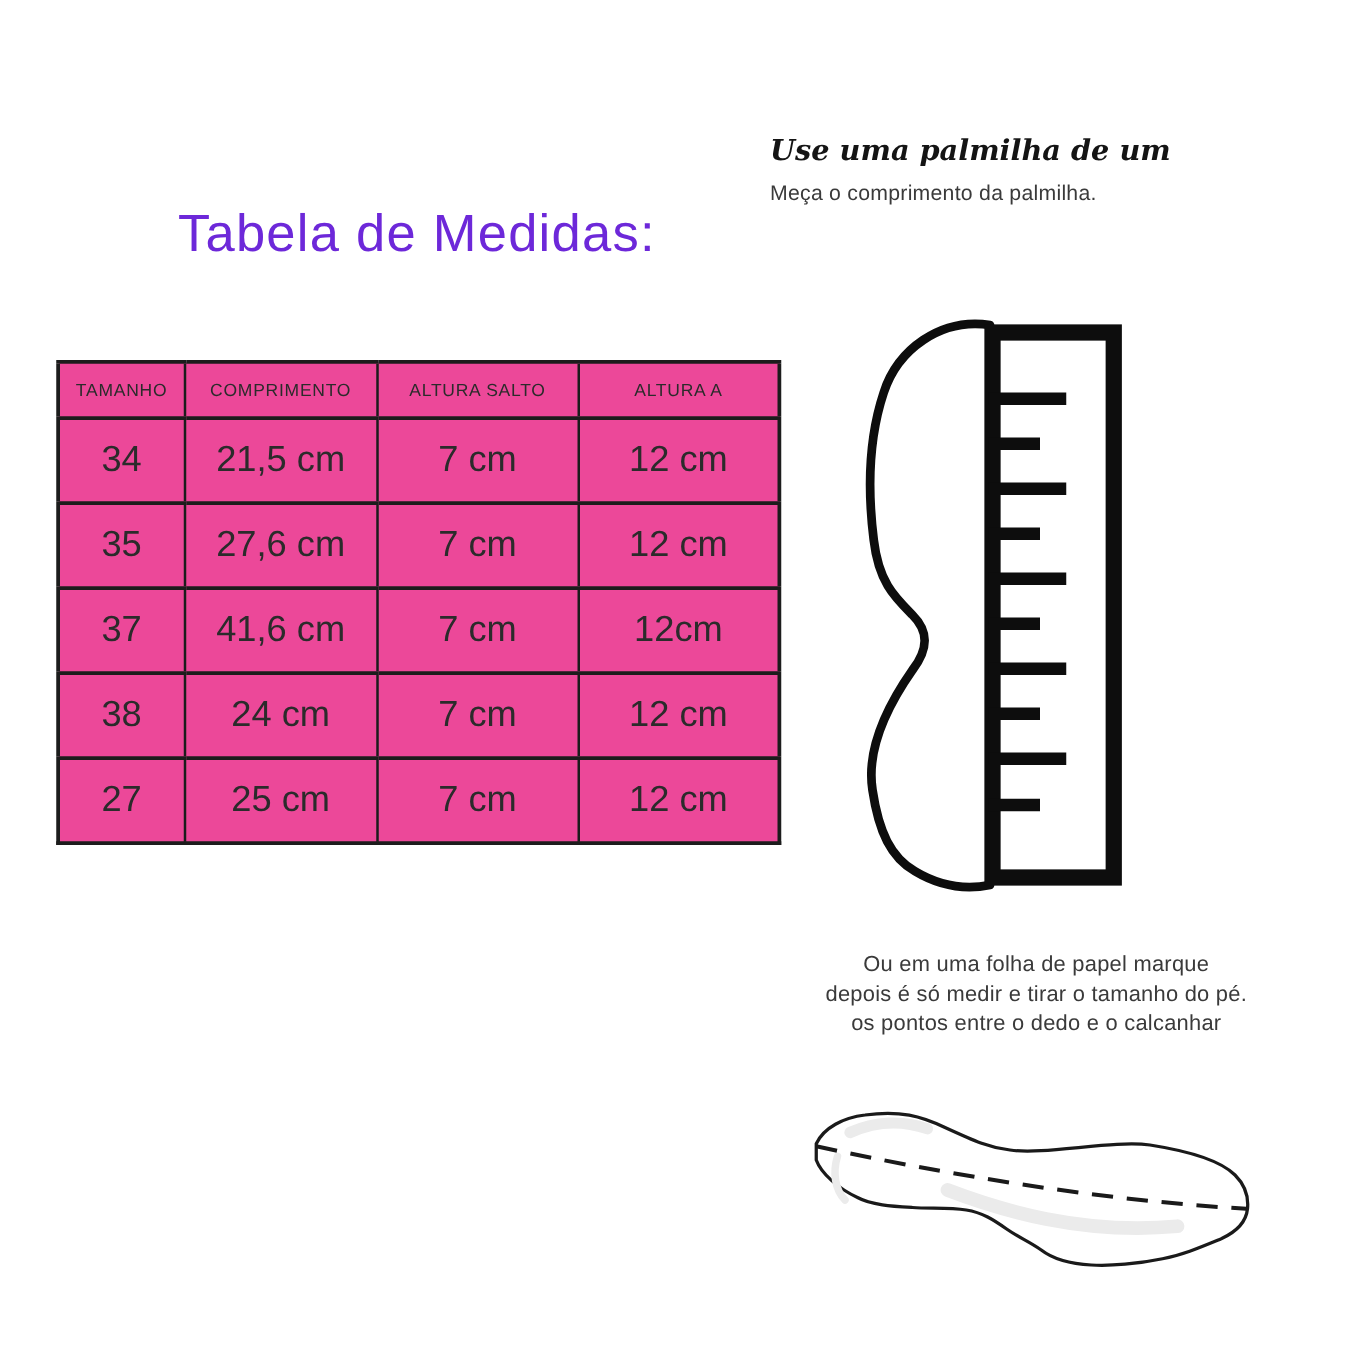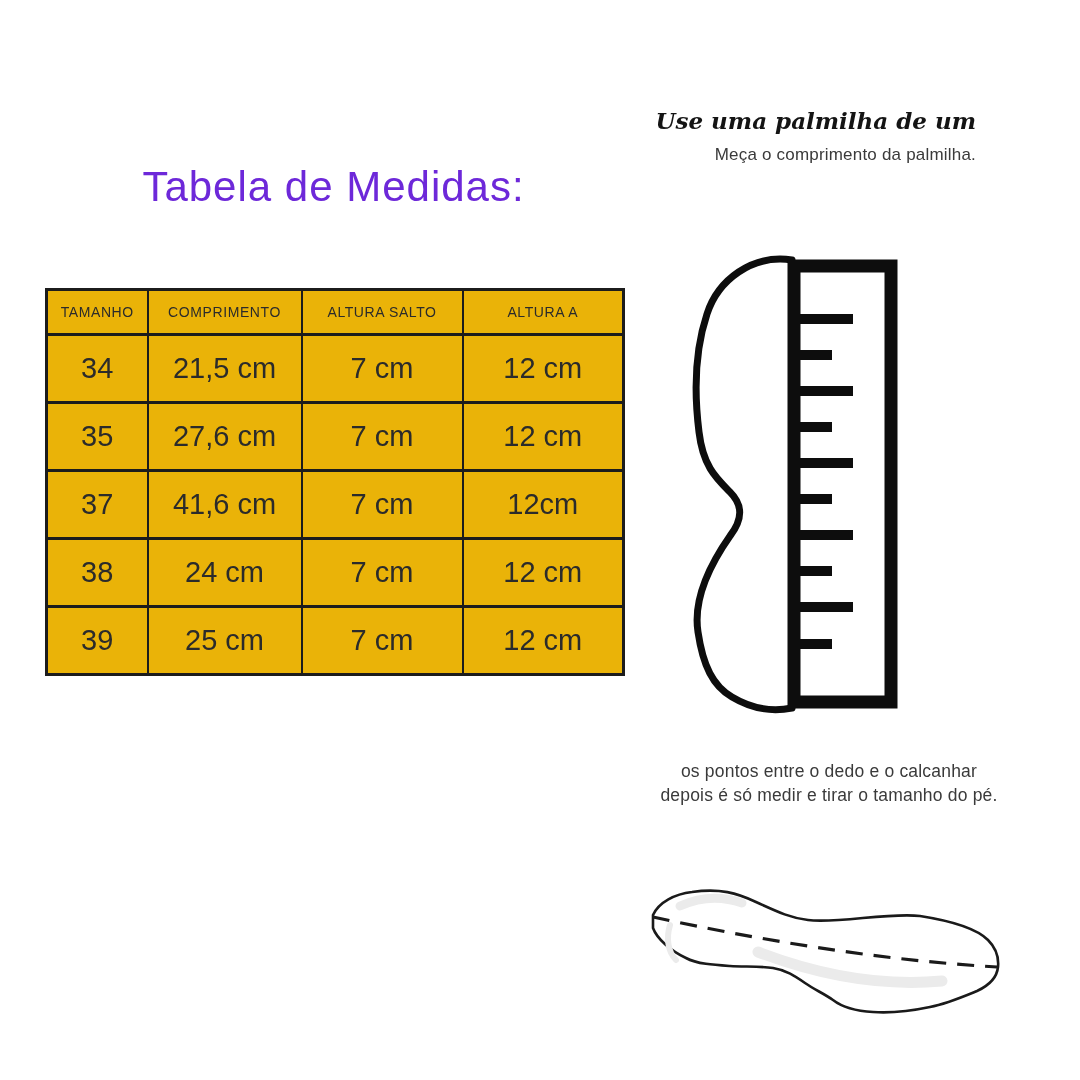--- a/index.html
+++ b/index.html
@@ -15,29 +15,29 @@
   }
   
   .size-table{
     position:absolute;left:45px;top:288px;width:577px;
     border-collapse:collapse;table-layout:fixed;
     border:3px solid #1c1c1c;
   }
   .size-table th,.size-table td{
     border-left:2px solid #1c1c1c;border-top:3px solid #1c1c1c;
     text-align:center;vertical-align:middle;padding:0;
-    color:#2b2b2b;background:#eab308;
+    color:#2b2b2b;background:#ec4899;
   }
   .size-table th{
     height:42px;font-size:14px;font-weight:400;letter-spacing:.6px;
   }
   .size-table td{height:65px;font-size:29px;font-weight:400;}
   
   .insole-heading{
-    position:absolute;left:596px;top:104px;width:380px;text-align:right;
+    position:absolute;left:616px;top:104px;width:380px;text-align:left;
   }
   .insole-heading .serif-line{
     font-family:"DejaVu Serif","Liberation Serif",serif;
     font-style:italic;font-weight:bold;font-size:23px;line-height:33px;
     color:#141414;
   }
   .insole-heading .sub-line{
     margin-top:8px;font-size:17px;color:#3a3a3a;letter-spacing:.2px;
   }
   .paper-note{
@@ -89,21 +89,21 @@
         <td>7 cm</td>
         <td>12cm</td>
       </tr>
       <tr>
         <td>38</td>
         <td>24 cm</td>
         <td>7 cm</td>
         <td>12 cm</td>
       </tr>
       <tr>
-        <td>39</td>
+        <td>27</td>
         <td>25 cm</td>
         <td>7 cm</td>
         <td>12 cm</td>
       </tr>
     </tbody>
   </table>
 
   <div class="insole-heading">
     <div class="serif-line">Use uma palmilha de um</div>
     <div class="sub-line">Meça o comprimento da palmilha.</div>
@@ -126,22 +126,23 @@
       <line x1="131" y1="223" x2="193" y2="223"></line>
       <line x1="131" y1="259" x2="172" y2="259"></line>
       <line x1="131" y1="295" x2="193" y2="295"></line>
       <line x1="131" y1="331" x2="172" y2="331"></line>
       <line x1="131" y1="367" x2="193" y2="367"></line>
       <line x1="131" y1="404" x2="172" y2="404"></line>
     </g>
   </svg>
 
   <div class="paper-note">
+    <div>Ou em uma folha de papel marque</div>
+    <div>depois é só medir e tirar o tamanho do pé.</div>
     <div>os pontos entre o dedo e o calcanhar</div>
-    <div>depois é só medir e tirar o tamanho do pé.</div>
   </div>
 
   <svg class="foot-illustration" width="380" height="160" viewBox="0 0 380 160">
 
     <path d="M13,35 C 19,22 35,14 52,12 C 80,8 97,13 116,22
              C 140,33 151,38 168,40 C 196,44 250,32 280,36
              C 312,41 336,48 348,60 C 356,68 359,77 358,87
              C 357,97 350,105 337,111 C 320,118 306,124 290,127
              C 271,131 248,133 233,132 C 215,131 202,127 193,120
              C 183,113 175,110 165,103 C 155,96 146,90 133,88

